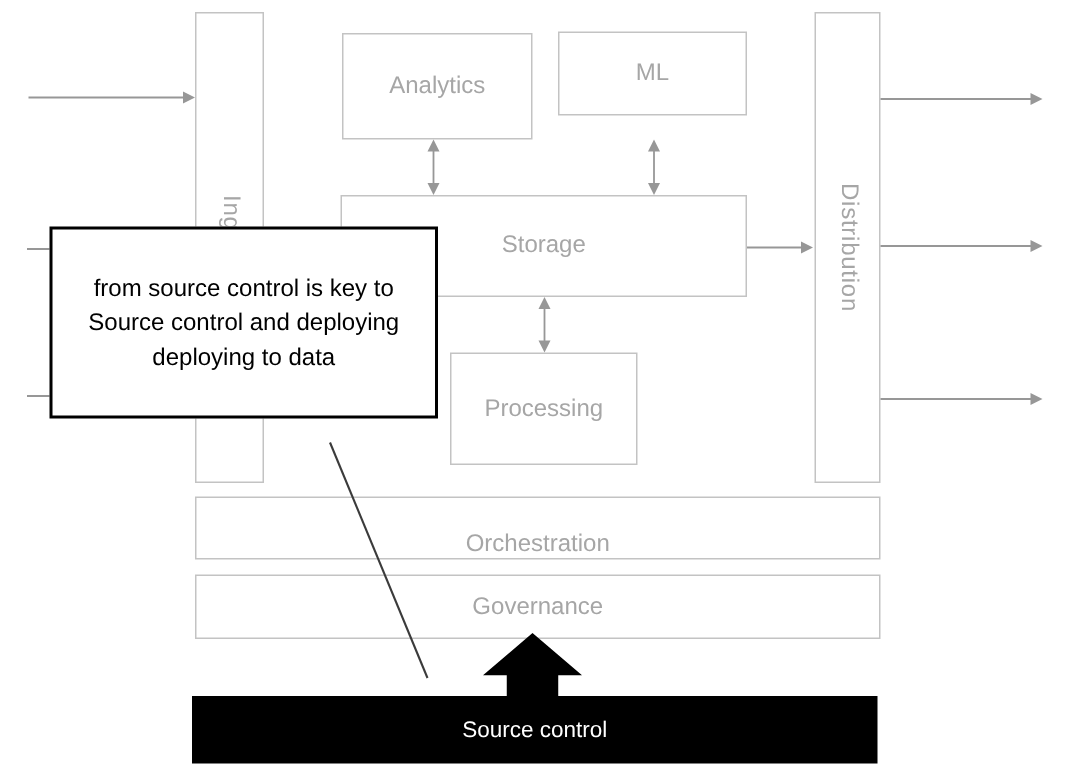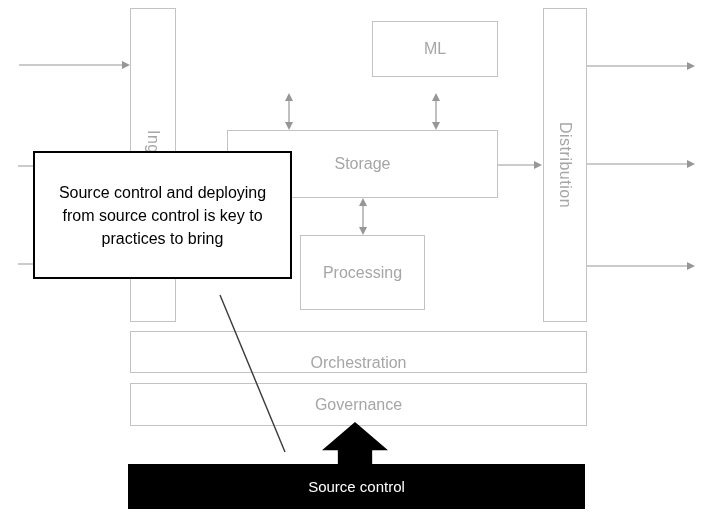--- a/index.html
+++ b/index.html
@@ -50,20 +50,23 @@
 
 <div id="canvas">
 
   <div class="box" style="left:130px;top:8px;width:46px;height:314px;">
     <span class="vtext">Ingestion</span>
   </div>
   <div class="box" style="left:543px;top:8px;width:44px;height:314px;">
     <span class="vtext">Distribution</span>
   </div>
 
+  <div class="box" style="left:228px;top:22px;width:127px;height:71px;">
+    <span>Analytics</span>
+  </div>
   <div class="box" style="left:372px;top:21px;width:126px;height:56px;">
     <span>ML</span>
   </div>
   <div class="box" style="left:227px;top:130px;width:271px;height:68px;">
     <span>Storage</span>
   </div>
   <div class="box" style="left:300px;top:235px;width:125px;height:75px;">
     <span>Processing</span>
   </div>
 
@@ -120,23 +123,23 @@
     <g>
       <line x1="363" y1="204" x2="363" y2="229"></line>
       <polygon points="363,198 359,206 367,206"></polygon>
       <polygon points="363,235 359,227 367,227"></polygon>
     </g>
 
     <line class="pointer" x1="220" y1="295" x2="285" y2="452"></line>
   </svg>
 
   <div id="callout">
+    <div>from source control is key to</div>
     <div>Source control and deploying</div>
-    <div>from source control is key to</div>
-    <div>practices to bring</div>
+    <div>deploying to data</div>
   </div>
 
   <div id="up-arrow"></div>
   <div id="source-bar">
     <span>Source control</span>
   </div>
 
 </div>
 
 </body></html>

